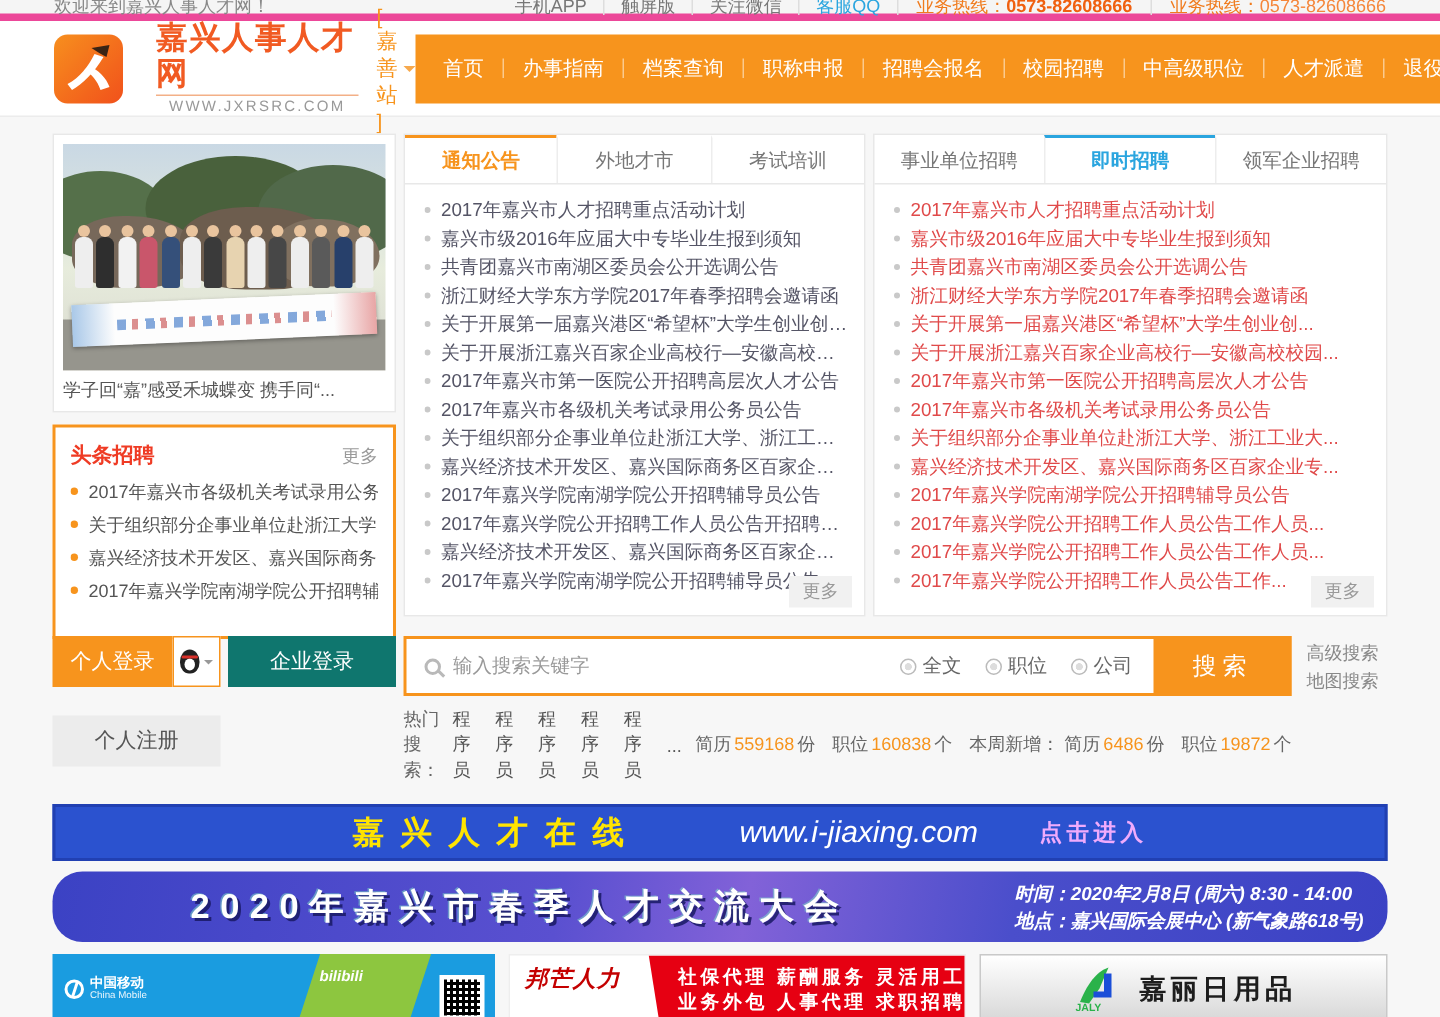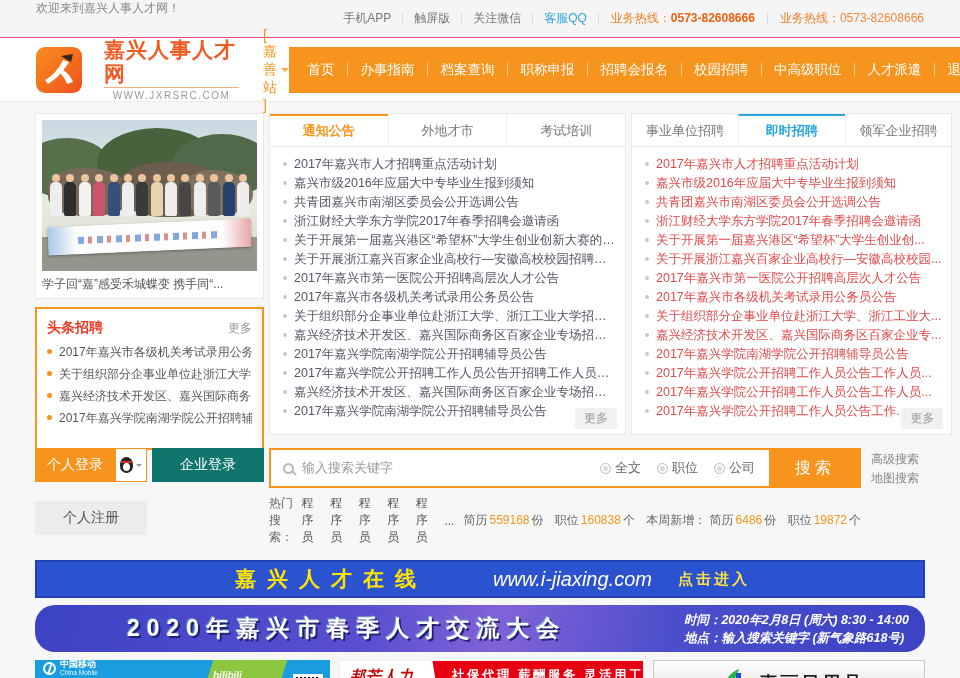--- a/index.html
+++ b/index.html
@@ -5,51 +5,51 @@
 * { margin:0; padding:0; box-sizing:border-box; }
 body {
   width:960px; height:678px; overflow:hidden; position:relative;
   background:#f7f7f7; font-family:"Liberation Sans","DejaVu Sans",sans-serif;
   color:#555;
 }
 a { text-decoration:none; color:inherit; cursor:pointer; }
 ul { list-style:none; }
 
 
-.topbar { height:38px; background:#f5f5f5; border-bottom:1px solid #ec4899;
-  display:flex; padding:0 36px; font-size:12px; color:#888; }
+.topbar { height:14px; background:#f5f5f5; border-bottom:5px solid #ec4899;
+  display:flex; align-items:center; padding:0 36px; font-size:12px; color:#888; }
 .topbar-right { margin-left:auto; display:flex; align-items:center; }
 .tlink { color:#777; padding:0 11px; }
 .tsep { width:1px; height:11px; background:#ddd; }
 .tlink.qq { color:#2aa5df; }
 .hotline { color:#f07b1d; padding-left:12px; white-space:nowrap; }
 .hotline b { color:#f06010; font-weight:bold; }
 .hotline.lite b { font-weight:normal; color:#f5863a; }
 
 
 .header { height:64px; background:#fff; border-bottom:1px solid #ececec;
   display:flex; align-items:center; padding:0 36px; }
 .logo { width:46px; height:46px; border-radius:9px; flex:0 0 auto;
   background:linear-gradient(135deg,#f78f1e,#f1511b); position:relative; overflow:hidden; }
 .logo svg { position:absolute; left:3px; top:3px; }
 .site-ident { margin-left:22px; }
 .site-name { color:#f15a22; font-size:21px; font-weight:bold; letter-spacing:1px; line-height:24px; }
 .site-url { color:#999; font-size:10px; letter-spacing:1.5px; border-top:1px solid #f3b087; padding-top:2px; margin-top:1px; width:135px; text-align:center; }
-.station { margin-left:24px; color:#f7941d; font-size:14px; display:flex; align-items:center; cursor:pointer; }
+.station { margin-left:12px; color:#f7941d; font-size:14px; display:flex; align-items:center; cursor:pointer; }
 .caret { width:0; height:0; border:4px solid transparent; border-top-color:#f7a94d; margin:4px 0 0 4px; }
 .mainnav { margin-left:auto; background:#f7941d; height:46px; display:flex; align-items:center; padding:0 6px; }
 .nav-item { color:#fff; font-size:13.5px; padding:0 12.5px; white-space:nowrap; }
 .nav-sep { width:1px; height:13px; background:rgba(255,255,255,.5); }
 
 
 .content { padding:0 35px; }
 .main-row { display:flex; gap:5px; margin-top:11px; height:322px; }
 .card { background:#fff; border:1px solid #e8e8e8; position:relative; }
 .col-left { width:229px; flex:0 0 auto; }
-.col-mid { width:357px; flex:0 0 auto; }
+.col-mid { width:308px; flex:0 0 auto; }
 .col-right { flex:1; }
 
 
 .photo-card { background:#fff; border:1px solid #e8e8e8; padding:6px; height:186px; }
 .photo { height:151px; position:relative; overflow:hidden; background:linear-gradient(#c9d8e4,#e7ecdc 55%,#d8d8cf); cursor:pointer; }
 .ph-tree { position:absolute; border-radius:50%; background:#49613c; }
 .ph-tree.t1 { left:-20px; top:18px; width:90px; height:60px; background:#55704a; }
 .ph-tree.t2 { left:55px; top:8px; width:120px; height:70px; }
 .ph-tree.t3 { right:-15px; top:14px; width:100px; height:64px; background:#51694a; }
 .ph-rock { position:absolute; background:#77685a; border-radius:40% 55% 45% 40%; }
@@ -126,36 +126,36 @@
 .hot-term { color:#555; margin-right:9px; cursor:pointer; }
 .stats { margin-left:auto; color:#666; white-space:nowrap; }
 .stats b { color:#f7941d; font-weight:normal; margin:0 2px; }
 .stats .gap { display:inline-block; width:8px; }
 
 
 .banner1 { margin-top:14px; height:38px; background:#2b52cf; border:2px solid #2140b2;
   display:flex; align-items:center; cursor:pointer; }
 .b1-title { color:#ffe400; font-size:21px; font-weight:bold; letter-spacing:11px; margin-left:198px; white-space:nowrap; }
 .b1-url { color:#fff; font-size:20px; font-weight:normal; font-style:italic; margin-left:66px; white-space:nowrap; }
-.b1-cta { color:#fde047; font-size:15px; font-weight:bold; margin-left:26px; letter-spacing:3px; white-space:nowrap; }
+.b1-cta { color:#f0abfc; font-size:15px; font-weight:bold; margin-left:41px; letter-spacing:3px; white-space:nowrap; }
 .banner2 { margin-top:7px; height:47px; cursor:pointer;
   background:linear-gradient(100deg,#3b42c4,#5a50d0 38%,#8262d8 52%,#4a4ecb 72%,#3b42c4);
   display:flex; align-items:center;border-radius:20px; }
 .b2-title { margin-left:92px; color:#fff; font-size:23px; font-weight:bold; letter-spacing:7px; white-space:nowrap;
   text-shadow:2px 2px 0 rgba(25,25,100,.85), -1px -1px 0 rgba(130,230,200,.5); }
 .b2-info { margin-left:auto; margin-right:16px; color:#fff; font-size:12.5px; font-style:italic; font-weight:bold; line-height:18px; white-space:nowrap; }
 
 
 .ads-row { margin-top:8px; display:flex; gap:9px; height:64px; }
 .ad-cell { display:flex; flex-direction:column; }
 .ad-cell.c1 { width:295px; } .ad-cell.c2 { width:305px; } .ad-cell.c3 { flex:1; }
 .ad { position:relative; overflow:hidden; cursor:pointer; }
 .ad-mobile { height:64px; background:#1a9ce0; }
 .stripe { position:absolute; top:-8px; bottom:-8px; left:168px; width:74px; background:#8dc63f; transform:skewX(-18deg); }
-.cm-brand { position:absolute; left:8px; top:0; display:flex; align-items:center; gap:4px; color:#fff; }
+.cm-brand { position:absolute; left:8px; top:15px; display:flex; align-items:center; gap:4px; color:#fff; }
 .cm-mark { width:13px; height:13px; border:2px solid #fff; border-radius:50%; position:relative; }
 .cm-mark::after { content:""; position:absolute; left:4px; top:-1px; width:2px; height:11px; background:#fff; transform:rotate(18deg); }
 .cm-name { font-size:9px; font-weight:bold; line-height:9px; }
 .cm-en { font-size:6.5px; opacity:.9; }
 .bili { position:absolute; left:178px; top:10px; color:#fff; font-size:10px; font-weight:bold; font-style:italic; }
 .qr { position:absolute; right:7px; top:14px; width:30px; height:30px; background:#fff; padding:3px; }
 .qr i { display:block; width:100%; height:100%;
   background:repeating-linear-gradient(0deg,#000 0 2px,transparent 2px 4px),
              repeating-linear-gradient(90deg,#000 0 2px,#fff 2px 4px); }
 .ad-banmang { height:46px; background:#fff; border:1px solid #eee; }
@@ -386,21 +386,21 @@
   <div class="banner1">
     <span class="b1-title">嘉兴人才在线</span>
     <span class="b1-url">www.i-jiaxing.com</span>
     <span class="b1-cta">点击进入</span>
   </div>
 
   <div class="banner2">
     <span class="b2-title">2020年嘉兴市春季人才交流大会</span>
     <div class="b2-info">
       <div><span>时间：</span><span>2020年2月8日 (周六) 8:30 - 14:00</span></div>
-      <div><span>地点：</span><span>输入搜索关键字 (新气象路618号)</span></div>
+      <div><span>地点：</span><span>嘉兴国际会展中心 (新气象路618号)</span></div>
     </div>
   </div>
 
   <div class="ads-row">
     <div class="ad-cell c1">
       <div class="ad ad-mobile">
         <span class="stripe"></span>
         <div class="cm-brand">
           <span class="cm-mark"></span>
           <span>

